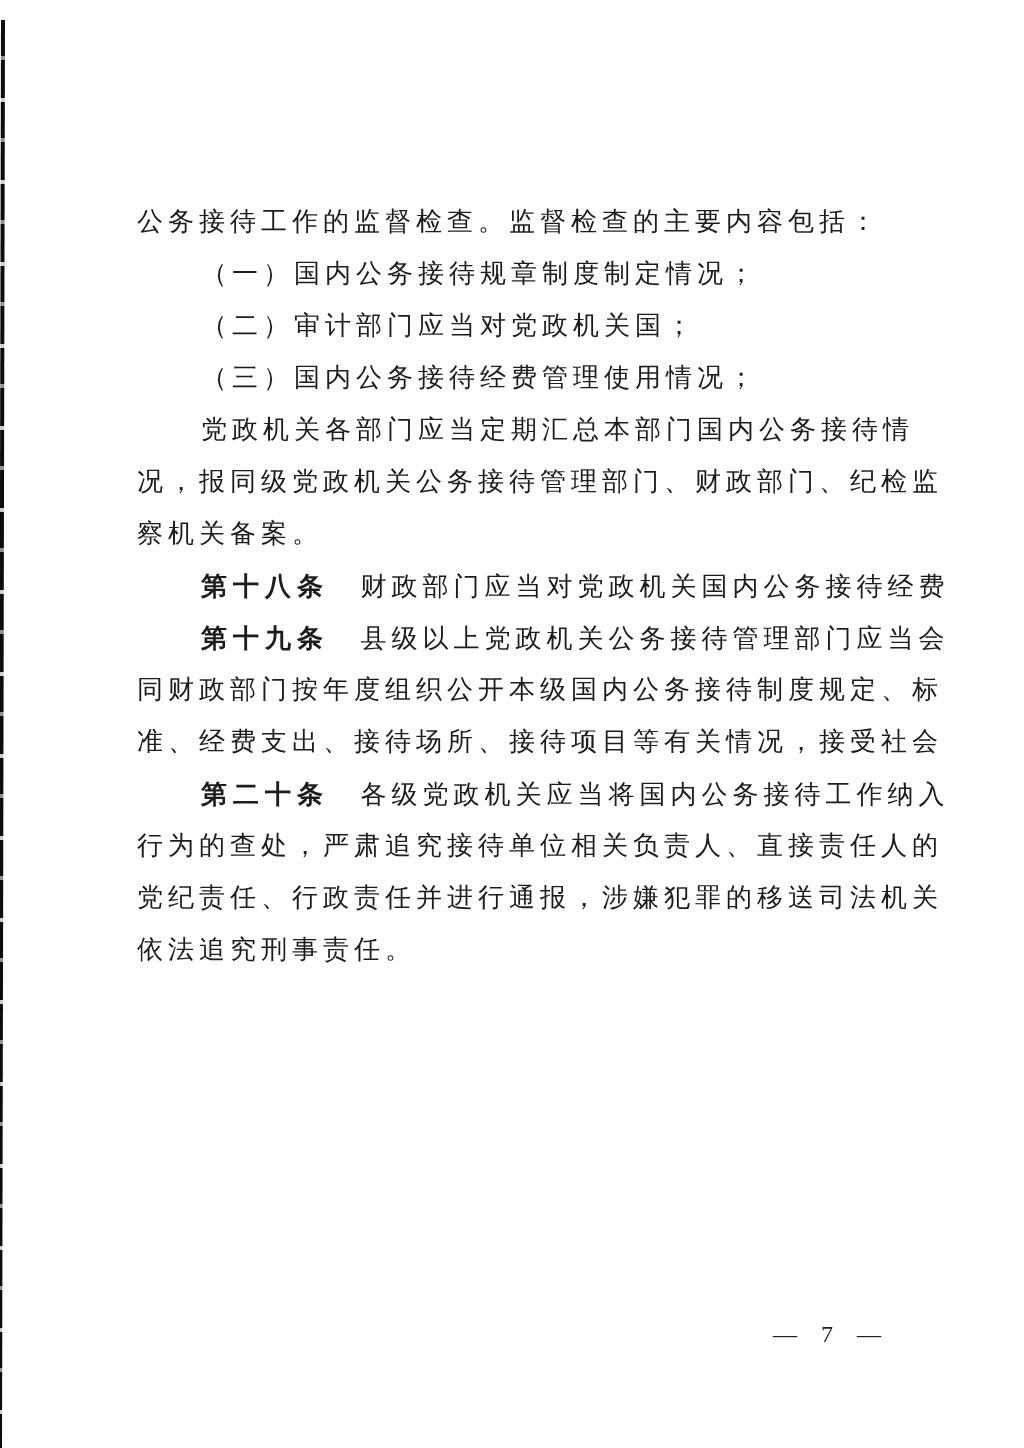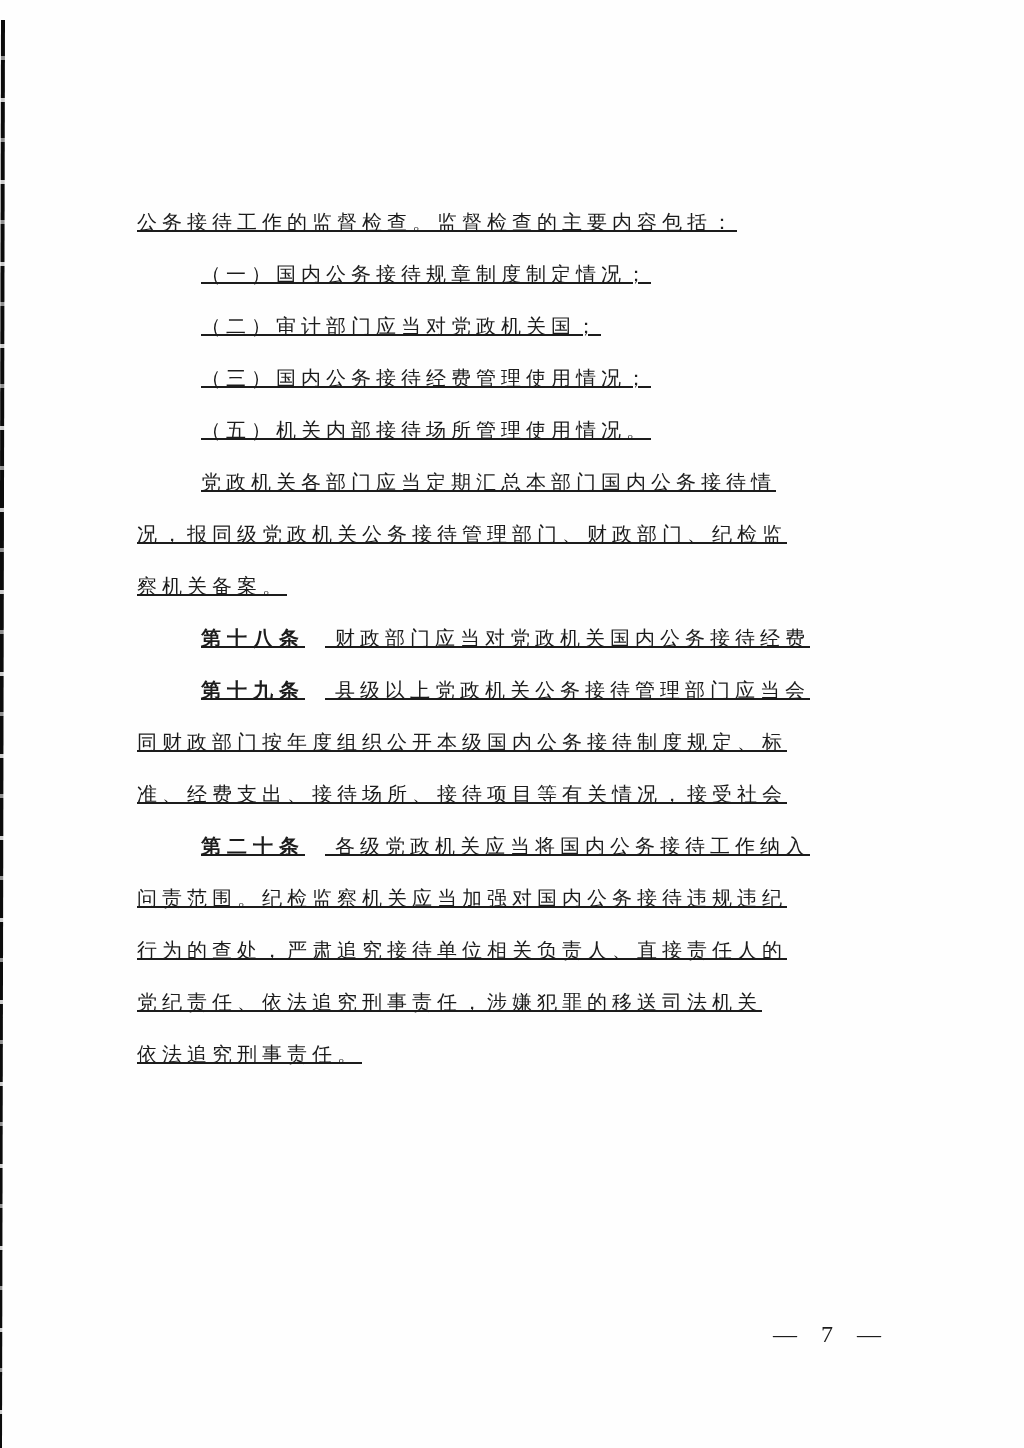--- a/index.html
+++ b/index.html
@@ -33,24 +33,23 @@
   }
   .doc-body {
     position: absolute;
     left: 137px;
     top: 196px;
     width: 775px;
   }
   .line {
     height: 52px;
     line-height: 52px;
-    font-size: 20px;
+    font-size: 26px;
     letter-spacing: 5px;
     white-space: nowrap;
-    text-decoration: underline;
   }
   .line.indent {
     padding-left: 64px;
   }
   .article-no {
     font-family: "Liberation Sans", "DejaVu Sans", sans-serif;
     font-weight: bold;
     margin-right: 20px;
     letter-spacing: 6px;
   }
@@ -86,24 +85,20 @@
       <div class="line indent">
     
     <span class="line-text">（二）审计部门应当对党政机关国；</span>
   </div>
       <div class="line indent">
     
     <span class="line-text">（三）国内公务接待经费管理使用情况；</span>
   </div>
       <div class="line indent">
     
-    <span class="line-text">（五）机关内部接待场所管理使用情况。</span>
-  </div>
-      <div class="line indent">
-    
     <span class="line-text">党政机关各部门应当定期汇总本部门国内公务接待情</span>
   </div>
       <div class="line">
     
     <span class="line-text">况，报同级党政机关公务接待管理部门、财政部门、纪检监</span>
   </div>
       <div class="line">
     
     <span class="line-text">察机关备案。</span>
   </div>
@@ -122,29 +117,25 @@
       <div class="line">
     
     <span class="line-text">准、经费支出、接待场所、接待项目等有关情况，接受社会</span>
   </div>
       <div class="line indent">
     <span class="article-no">第二十条</span>
     <span class="line-text">各级党政机关应当将国内公务接待工作纳入</span>
   </div>
       <div class="line">
     
-    <span class="line-text">问责范围。纪检监察机关应当加强对国内公务接待违规违纪</span>
-  </div>
-      <div class="line">
-    
     <span class="line-text">行为的查处，严肃追究接待单位相关负责人、直接责任人的</span>
   </div>
       <div class="line">
     
-    <span class="line-text">党纪责任、依法追究刑事责任，涉嫌犯罪的移送司法机关</span>
+    <span class="line-text">党纪责任、行政责任并进行通报，涉嫌犯罪的移送司法机关</span>
   </div>
       <div class="line">
     
     <span class="line-text">依法追究刑事责任。</span>
   </div>
     </div>
 
   <div class="page-number">— 7 —</div>
 </main>
 

